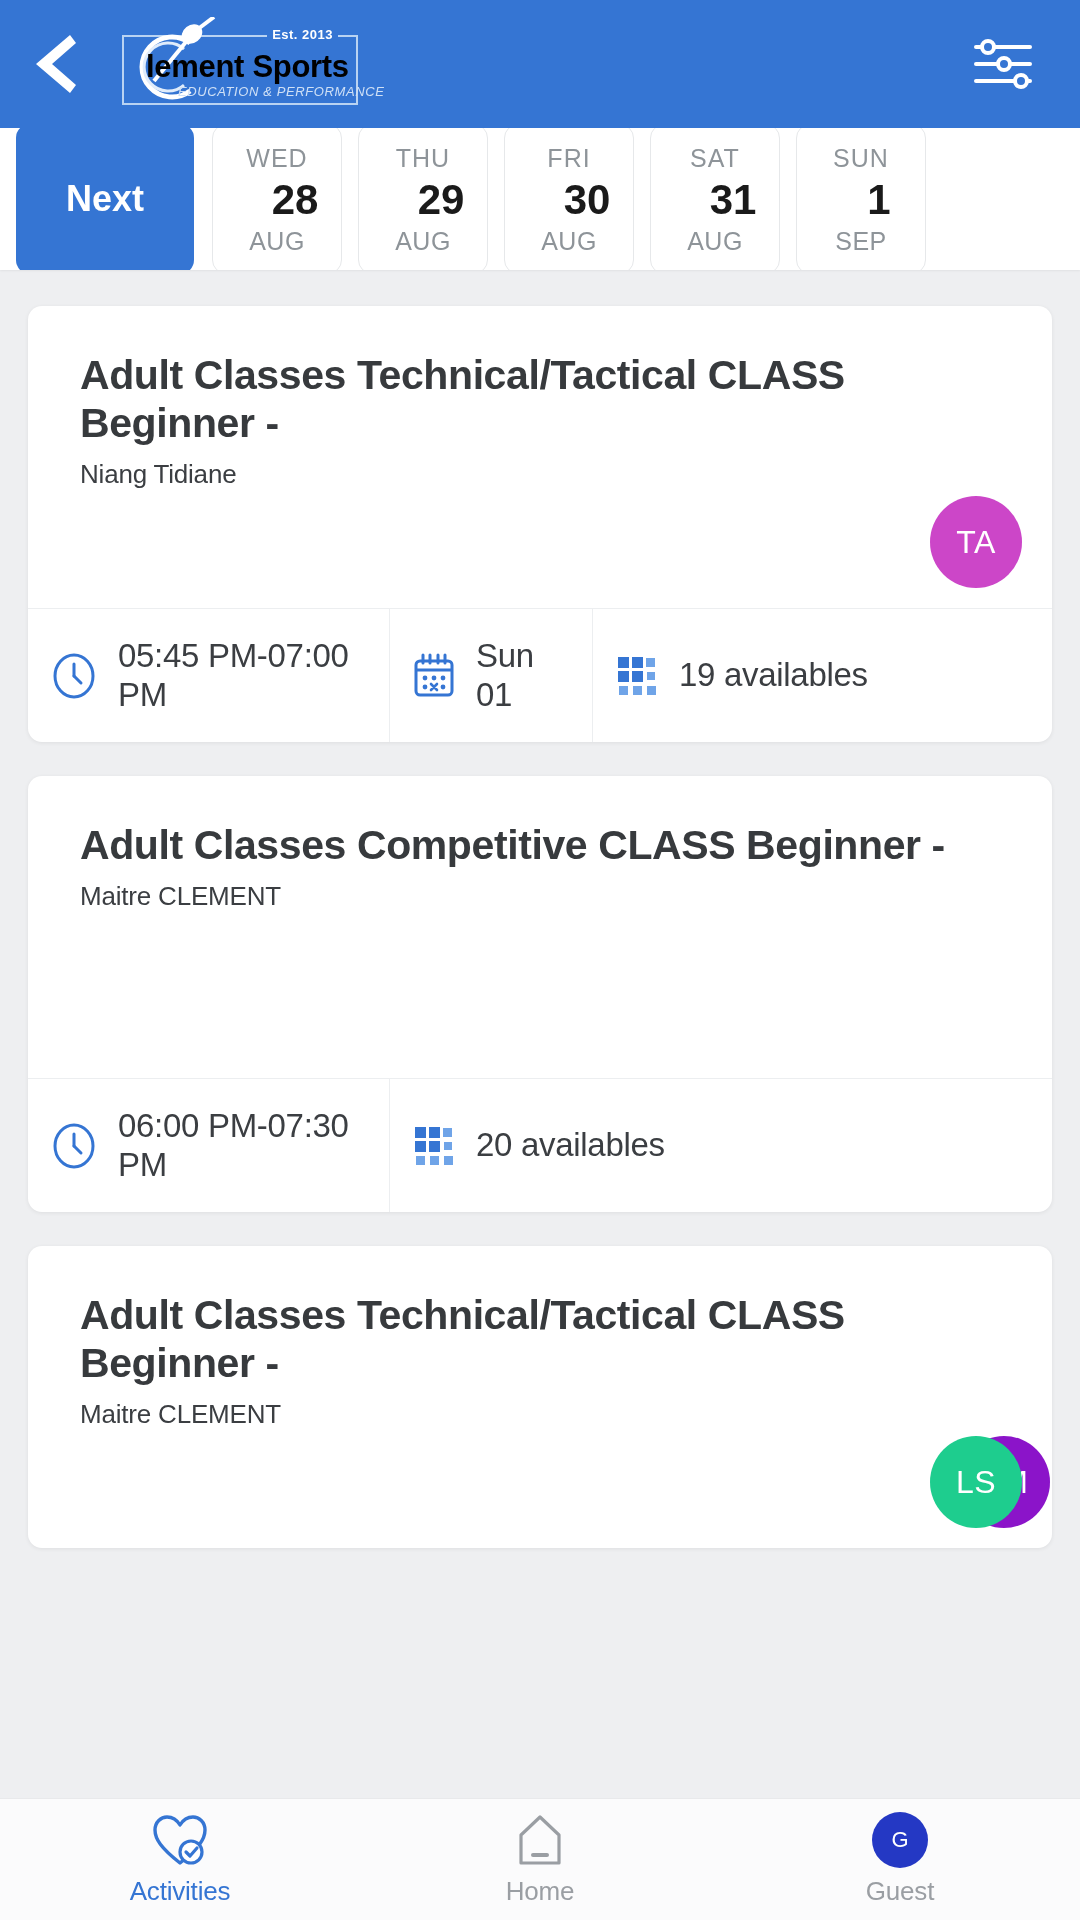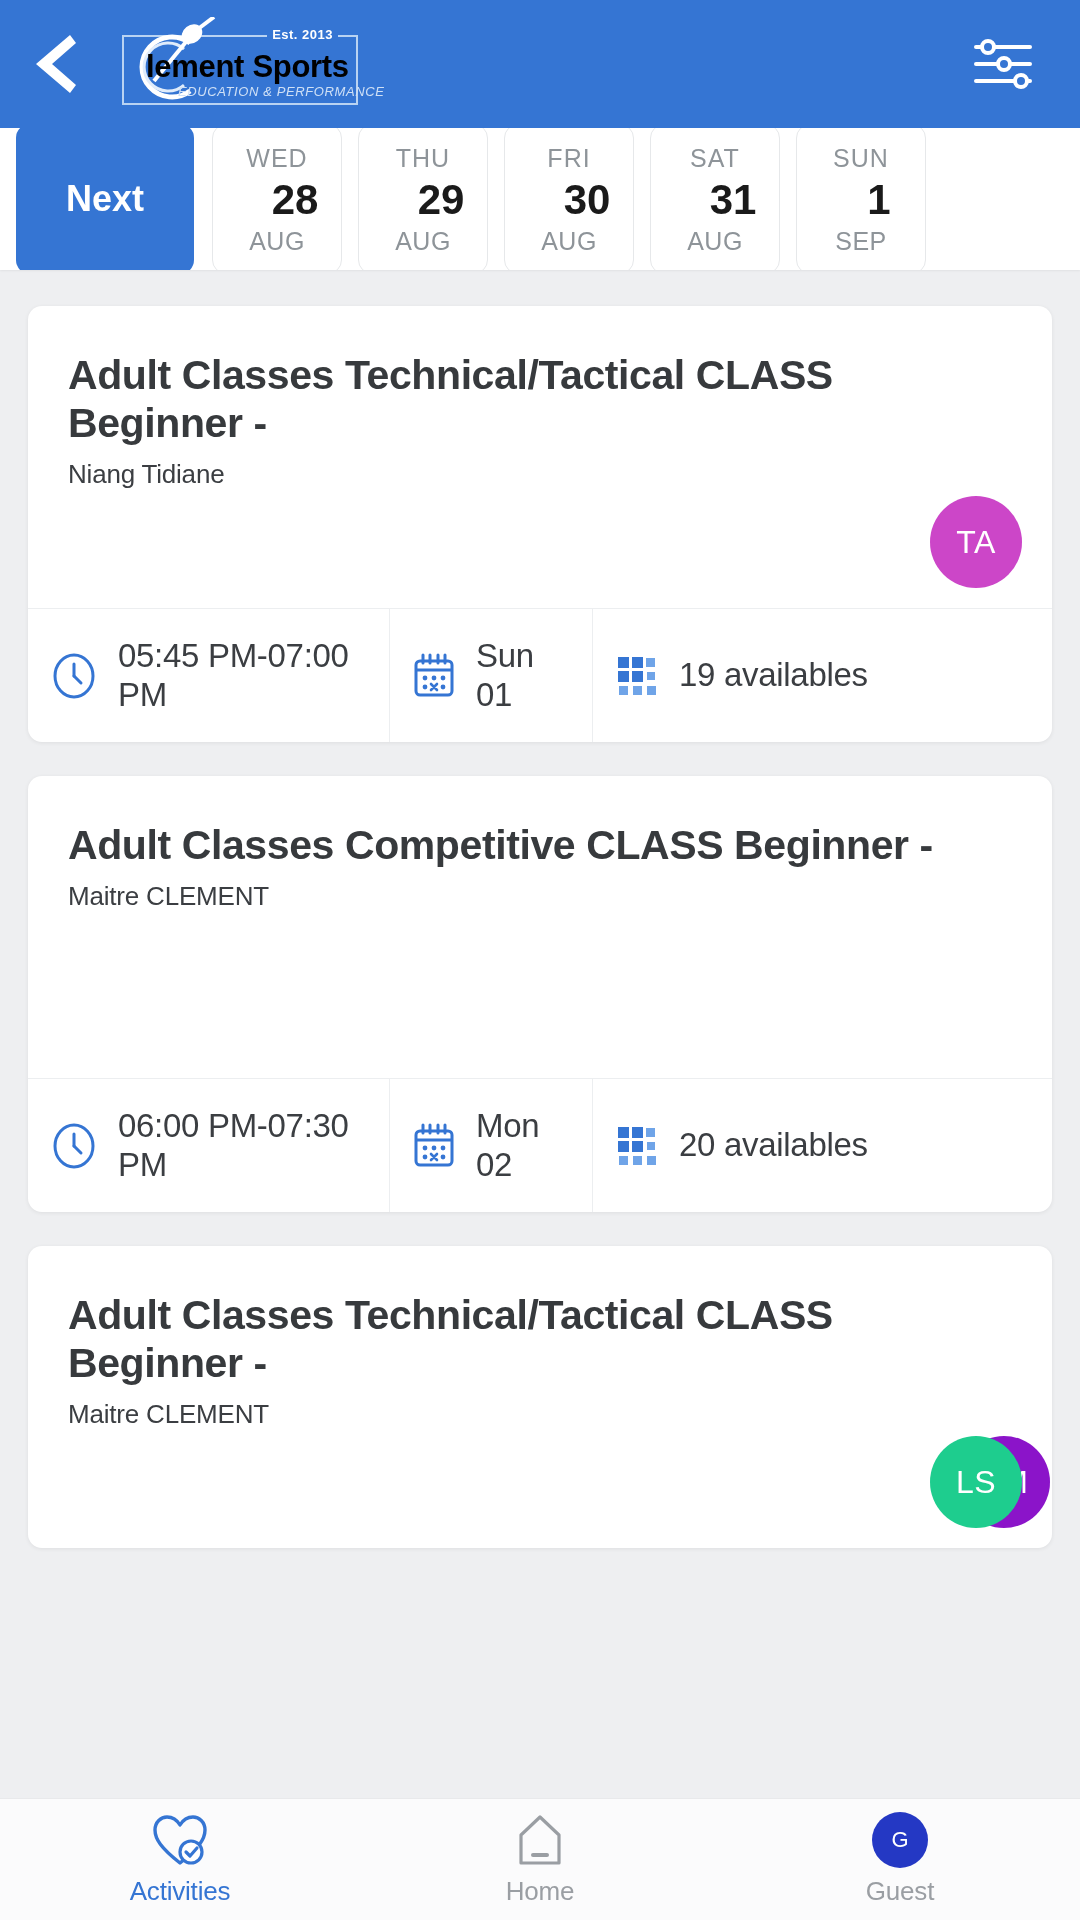--- a/index.html
+++ b/index.html
@@ -143,21 +143,21 @@
     overflow: hidden;
   }
   .card {
     background: #ffffff;
     border-radius: 14px;
     margin-bottom: 34px;
     box-shadow: 0 1px 4px rgba(0,0,0,0.07);
     overflow: hidden;
   }
   .card-body {
-    padding: 46px 40px 0 40px;
+    padding: 46px 40px 0 52px;
     position: relative;
     min-height: 302px;
   }
   .card-title {
     font-size: 41px;
     font-weight: bold;
     color: #373a3d;
     line-height: 1.17;
     letter-spacing: -0.4px;
   }
@@ -377,39 +377,20 @@
         <div class="fcell time">
           <span class="ficon">
             <svg width="48" height="48" viewBox="0 0 48 48">
               <ellipse cx="24" cy="24" rx="19" ry="21" fill="none" stroke="#3575d3" stroke-width="3"></ellipse>
               <line x1="24" y1="24" x2="24" y2="12" stroke="#3575d3" stroke-width="3" stroke-linecap="round"></line>
               <line x1="24" y1="24" x2="31" y2="31" stroke="#3575d3" stroke-width="3" stroke-linecap="round"></line>
             </svg>
           </span>
           <span class="ftext">06:00 PM-07:30 PM</span>
         </div>
-        <div class="fcell date">
-          <span class="ficon">
-            <svg width="44" height="46" viewBox="0 0 44 46">
-              <rect x="4" y="8" width="36" height="34" rx="4" fill="none" stroke="#3575d3" stroke-width="3"></rect>
-              <line x1="4" y1="17" x2="40" y2="17" stroke="#3575d3" stroke-width="3"></line>
-              <line x1="11" y1="2" x2="11" y2="10" stroke="#3575d3" stroke-width="3" stroke-linecap="round"></line>
-              <line x1="18" y1="2" x2="18" y2="10" stroke="#3575d3" stroke-width="3" stroke-linecap="round"></line>
-              <line x1="26" y1="2" x2="26" y2="10" stroke="#3575d3" stroke-width="3" stroke-linecap="round"></line>
-              <line x1="33" y1="2" x2="33" y2="10" stroke="#3575d3" stroke-width="3" stroke-linecap="round"></line>
-              <circle cx="13" cy="25" r="2.4" fill="#3575d3"></circle>
-              <circle cx="22" cy="25" r="2.4" fill="#3575d3"></circle>
-              <circle cx="31" cy="25" r="2.4" fill="#3575d3"></circle>
-              <circle cx="13" cy="34" r="2.4" fill="#3575d3"></circle>
-              <circle cx="31" cy="34" r="2.4" fill="#3575d3"></circle>
-              <path d="M19 31 l6 6 M25 31 l-6 6" stroke="#3575d3" stroke-width="2.6" stroke-linecap="round"></path>
-            </svg>
-          </span>
-          <span class="ftext">Mon 02</span>
-        </div>
         <div class="fcell avail">
           <span class="ficon">
             <svg width="44" height="44" viewBox="0 0 44 44">
               <rect x="3" y="3" width="11" height="11" fill="#3575d3"></rect>
               <rect x="17" y="3" width="11" height="11" fill="#3575d3"></rect>
               <rect x="31" y="4" width="9" height="9" fill="#6fa4e8"></rect>
               <rect x="3" y="17" width="11" height="11" fill="#3575d3"></rect>
               <rect x="17" y="17" width="11" height="11" fill="#3575d3"></rect>
               <rect x="32" y="18" width="8" height="8" fill="#6fa4e8"></rect>
               <rect x="4" y="32" width="9" height="9" fill="#6fa4e8"></rect>

